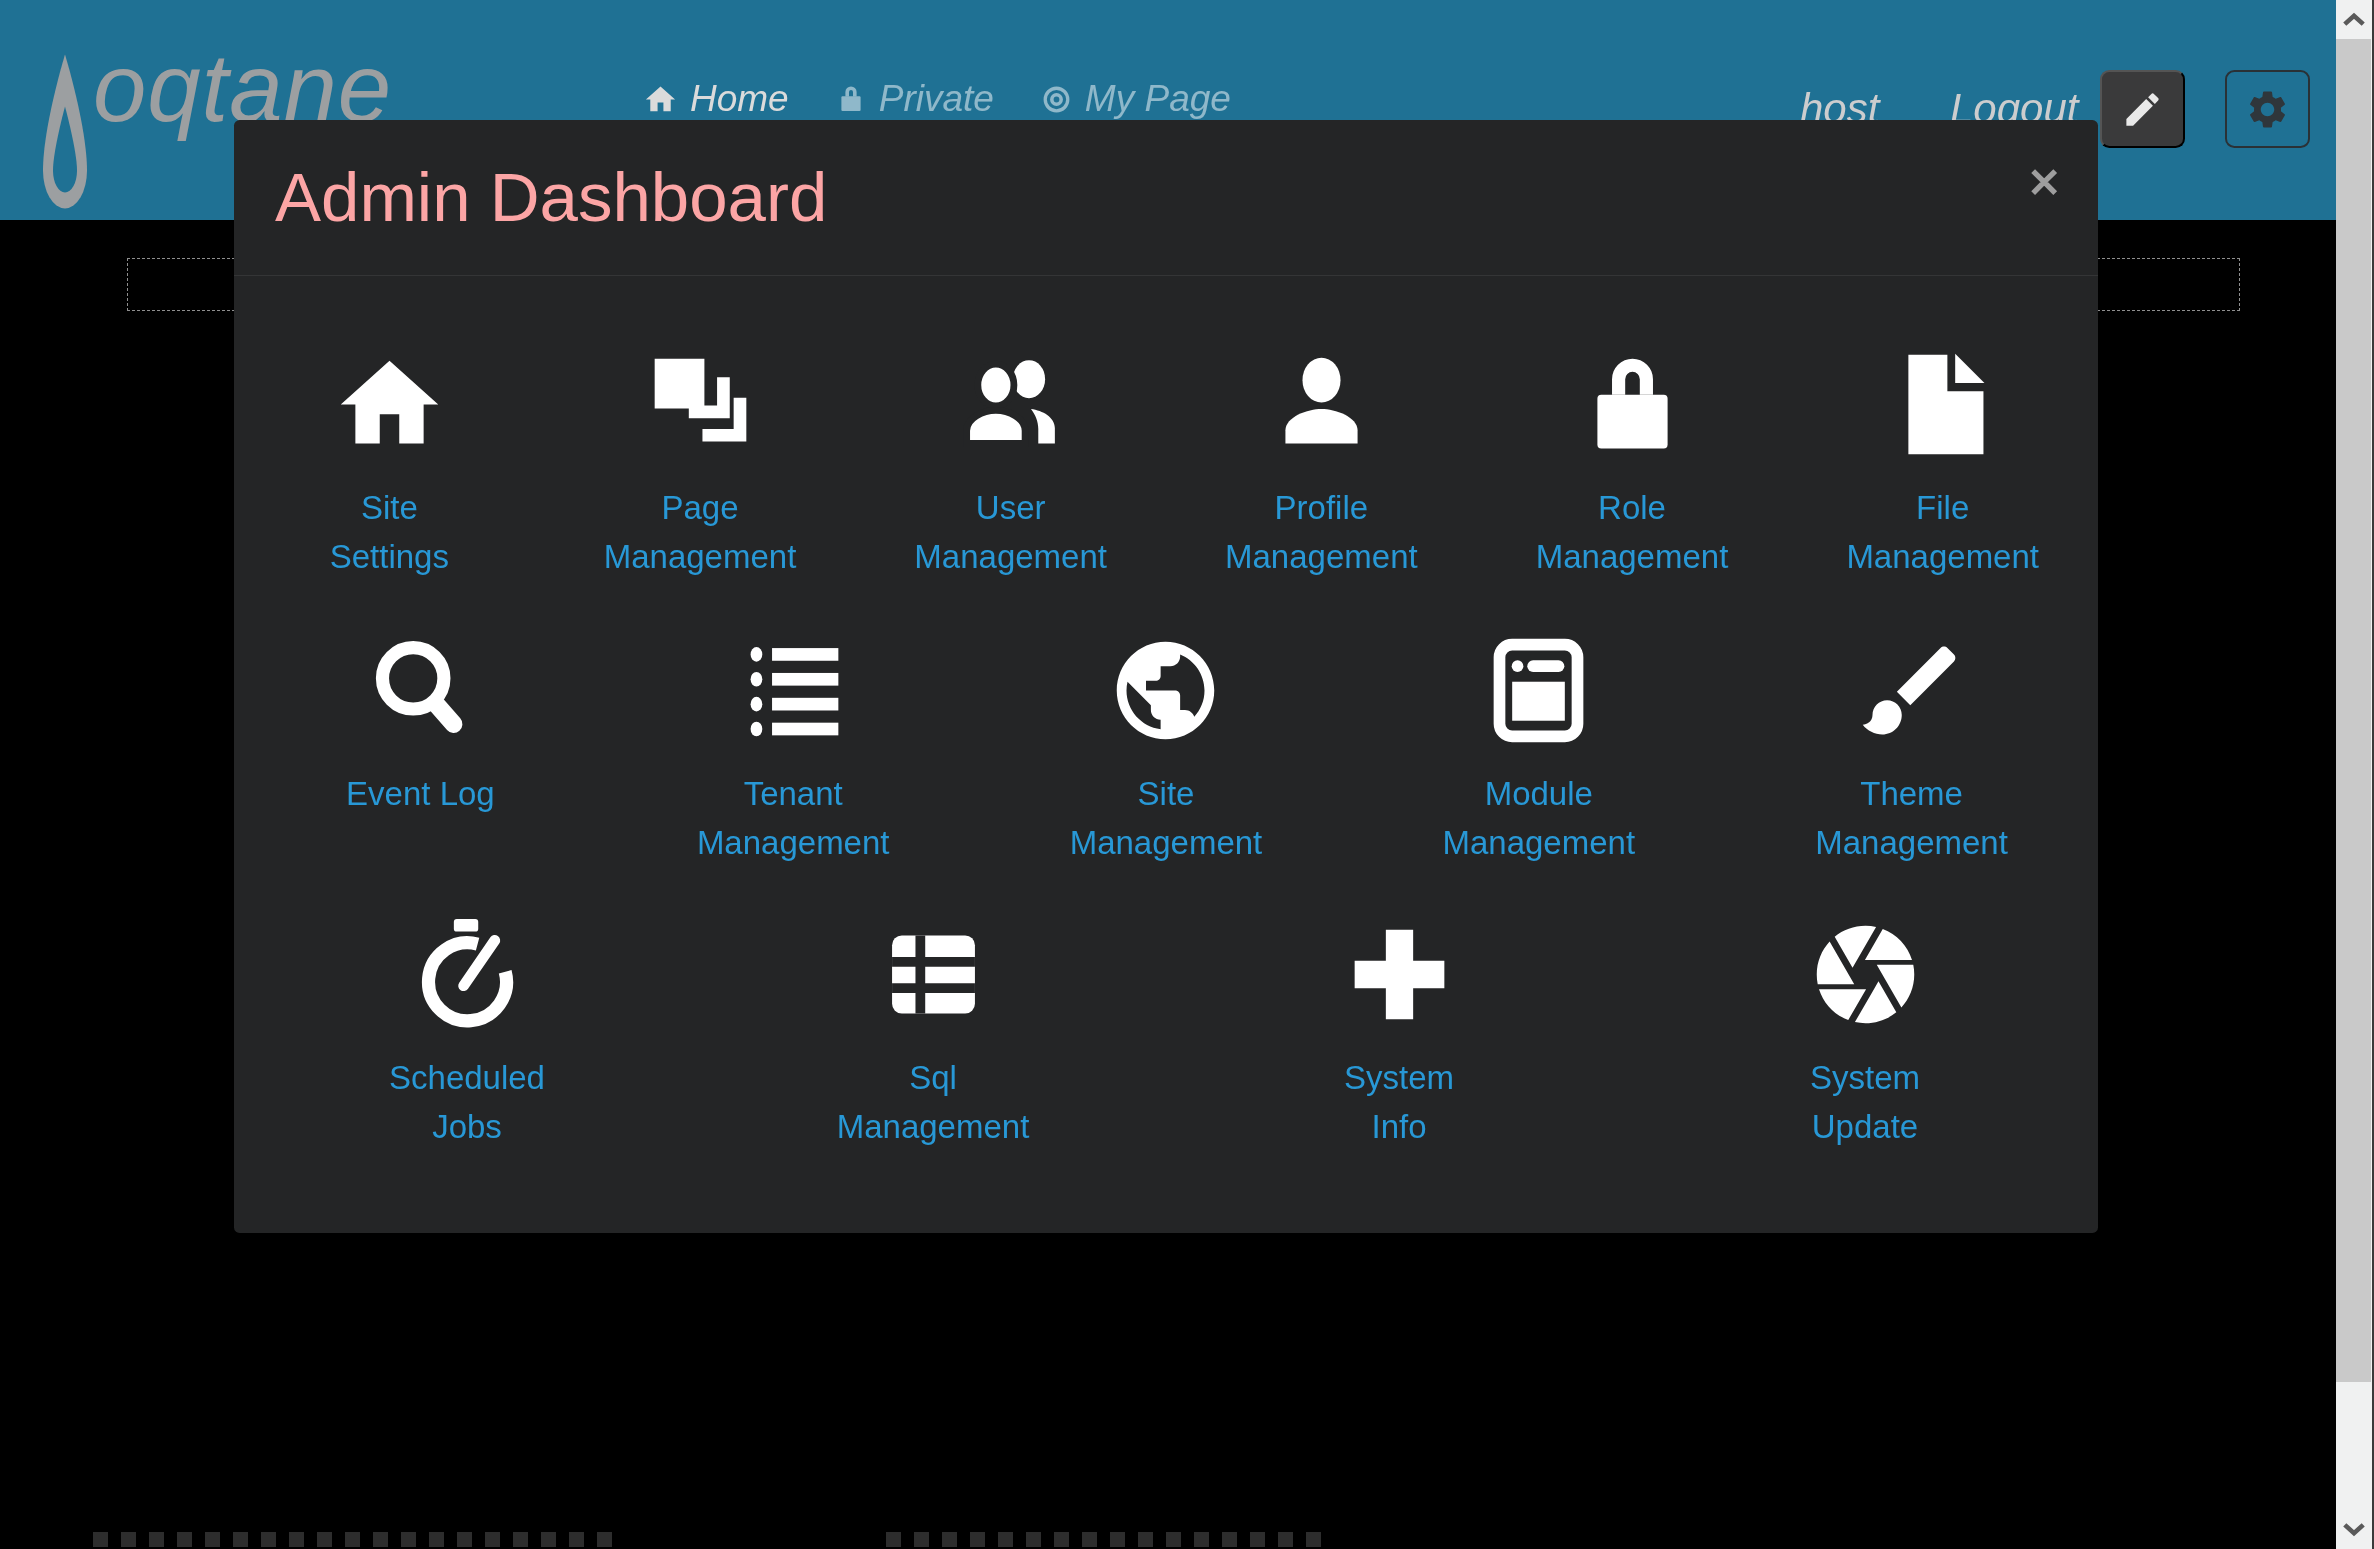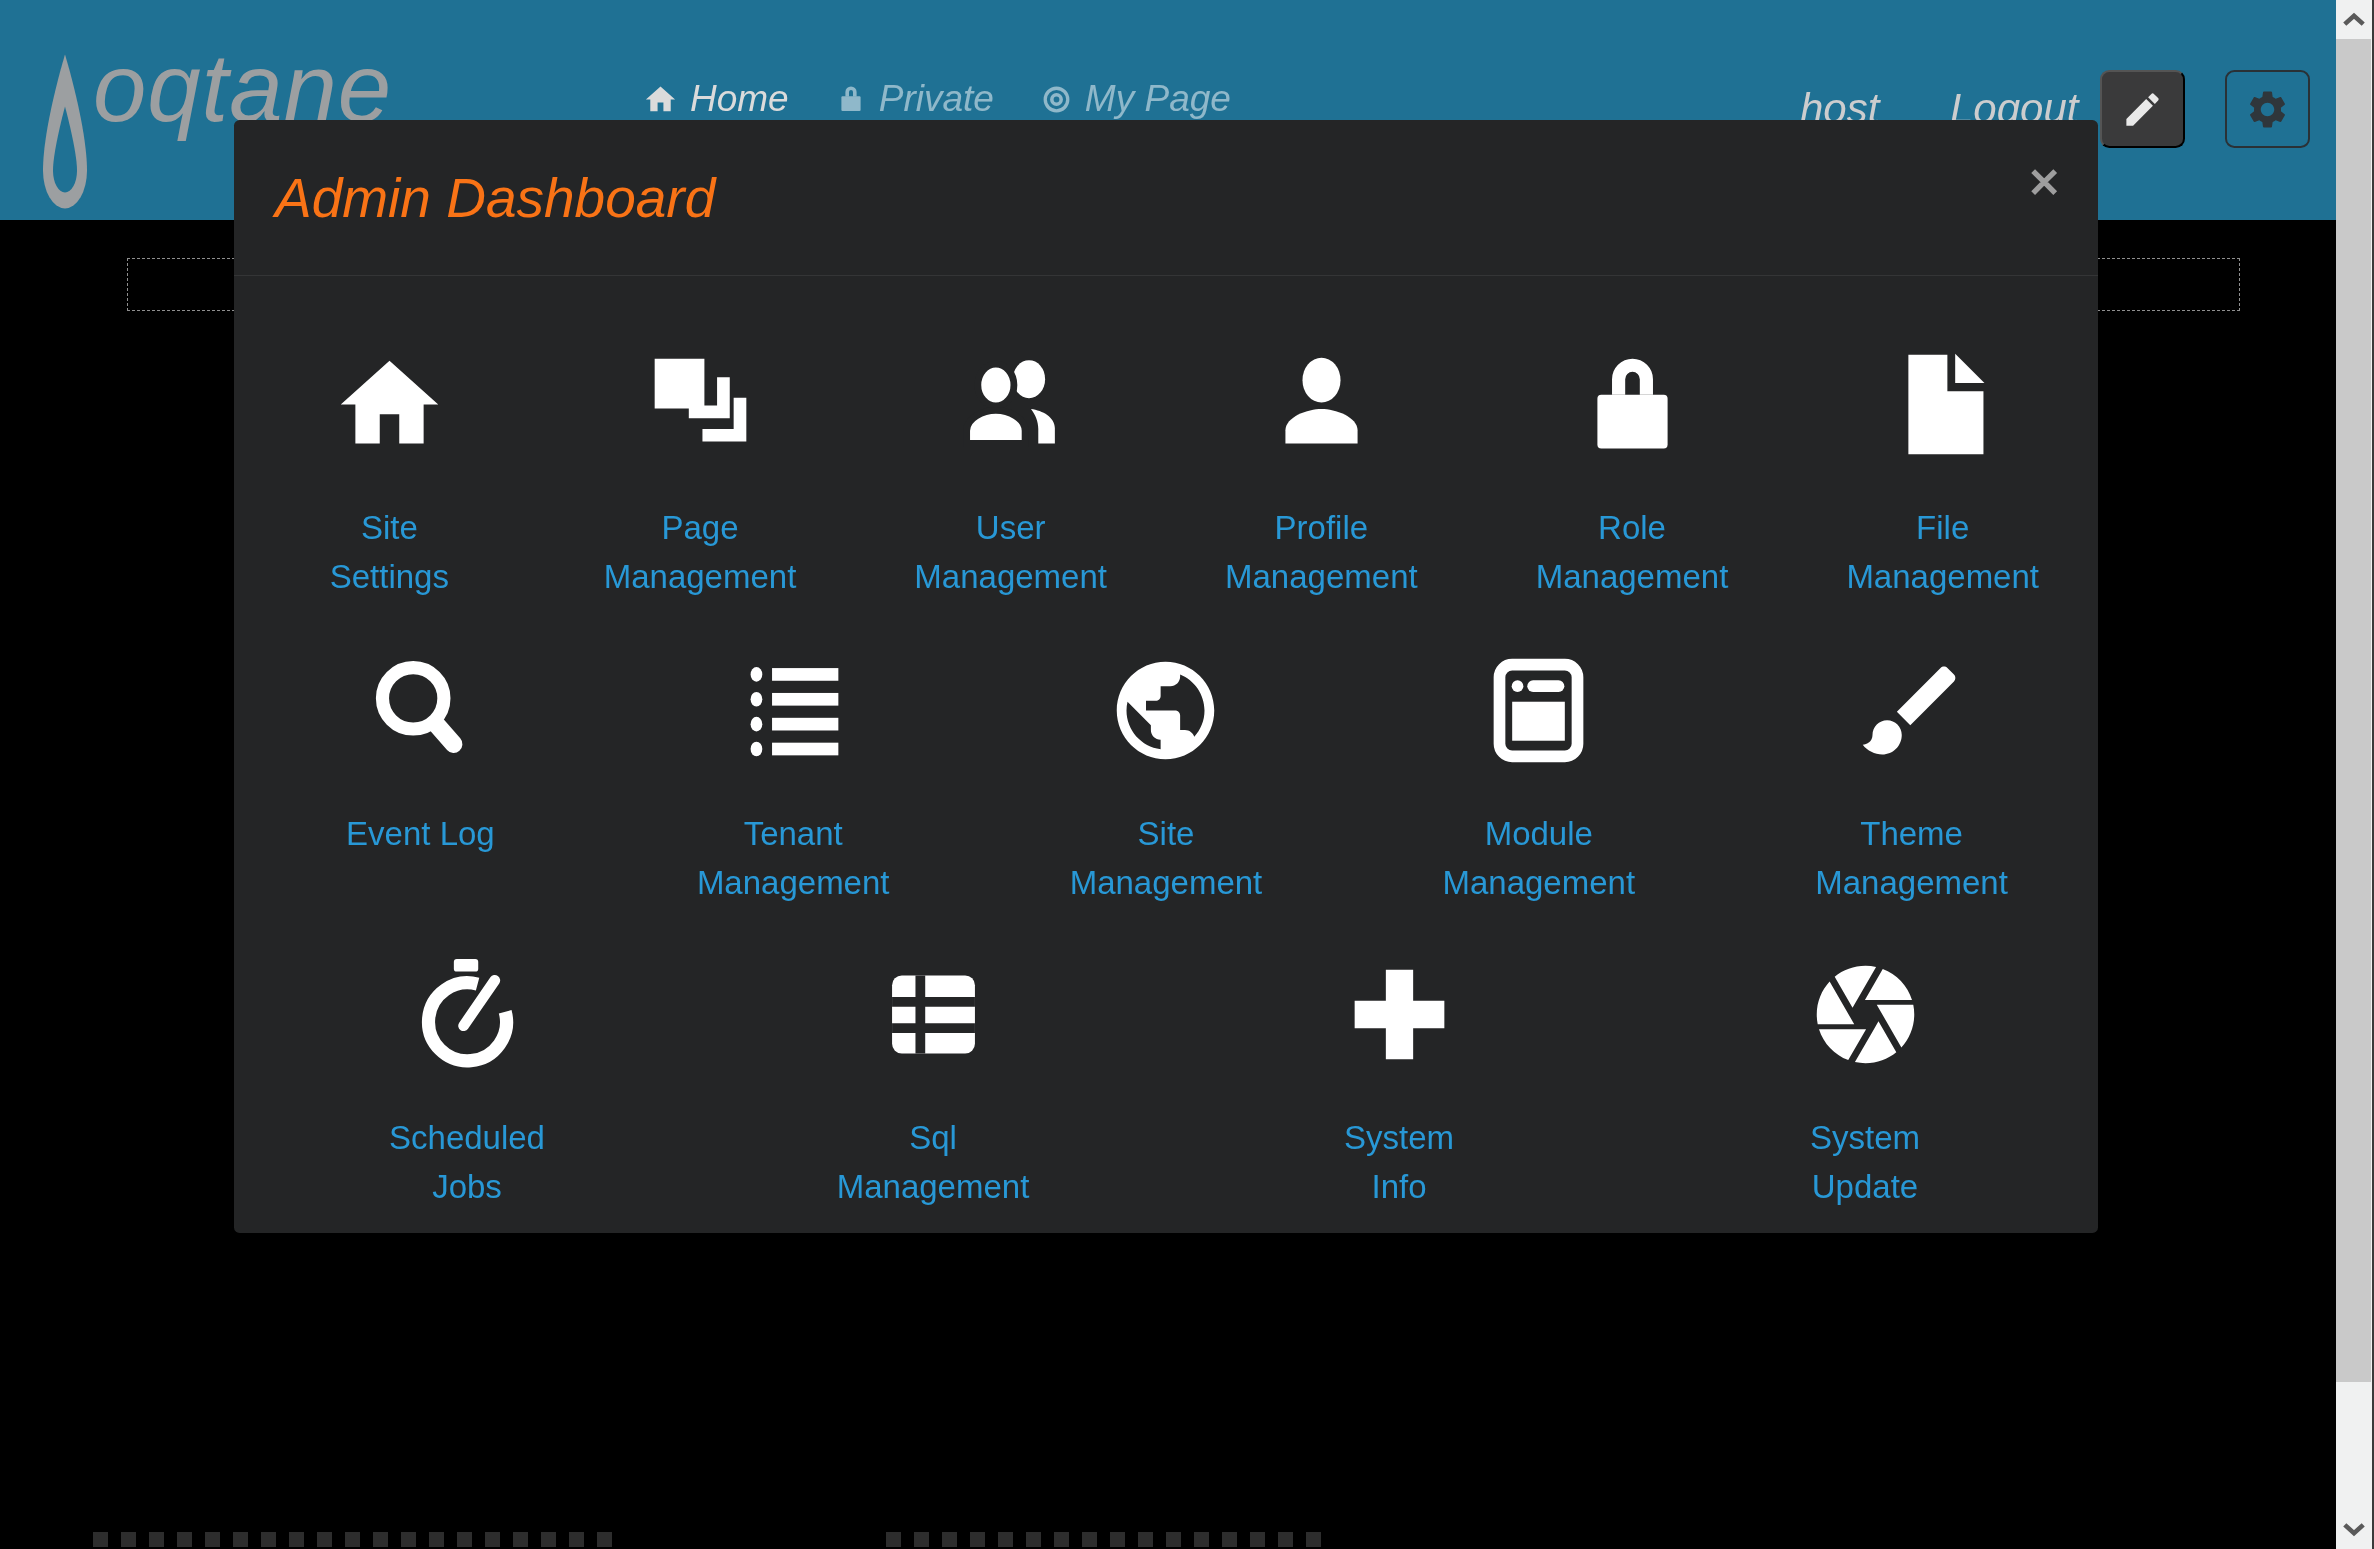--- a/index.html
+++ b/index.html
@@ -25,30 +25,30 @@
   .settings-btn{left:2225px;background:transparent;border:2.8px solid #2A3136;}
   
   .drop-zone{position:absolute;left:127px;top:258px;width:2113px;height:53px;border:1.9px dashed #8F8F8F;box-sizing:border-box;z-index:2;}
   .cutoff{position:absolute;top:1532px;height:15px;overflow:hidden;z-index:2;
     background:repeating-linear-gradient(90deg,#2d2d2d 0 15px,transparent 15px 28px);}
   .cutoff.frag1{left:93px;width:519px;}
   .cutoff.frag2{left:886px;width:445px;}
   
   .modal{position:absolute;left:234px;top:120px;width:1864px;height:1113px;background:#242526;border-radius:5.6px;z-index:10;}
   .modal-header{position:relative;height:156px;border-bottom:0.9px solid #343536;display:flex;align-items:center;padding:0 41px;box-sizing:border-box;}
-  .modal-title{font-size:55px;color:#f97316;font-weight:400;font-style:italic;}
+  .modal-title{font-size:69px;color:#fca5a5;font-weight:400;}
   .modal-close{position:absolute;right:33px;top:39px;font-size:41px;font-weight:700;color:#9E9E9E;background:none;border:none;cursor:pointer;line-height:1;padding:3.7px;}
   .modal-body{padding:0;}
   .tile-row{display:flex;width:100%;}
   .tile-row.r1{margin-top:70px;}
   .tile-row.r2{margin-top:51px;}
   .tile-row.r3{margin-top:49px;}
   .tile{flex:1;display:flex;flex-direction:column;align-items:center;text-decoration:none;cursor:pointer;}
   .tile-icon{width:117px;height:117px;display:block;}
-  .tile-label{margin-top:40px;font-size:33px;line-height:49px;color:#2898D6;text-align:center;white-space:pre-line;}
+  .tile-label{margin-top:20px;font-size:33px;line-height:49px;color:#2898D6;text-align:center;white-space:pre-line;}
   
   .scrollbar{position:absolute;left:2336px;top:0;width:39px;height:1549px;background:#F0F1F1;z-index:30;border-right:3.7px solid #3A3A3A;box-sizing:border-box;}
   .sb-arrow{position:absolute;left:0;width:35px;height:39px;display:flex;align-items:center;justify-content:center;cursor:pointer;}
   .sb-arrow.up{top:0;}
   .sb-arrow.down{bottom:0;}
   .sb-thumb{position:absolute;left:0;top:39px;width:35px;height:1343px;background:#C9C9C9;cursor:pointer;}
   .hidden-defs{position:absolute;width:0;height:0;overflow:hidden;}
 </style>
 </head>
 <body>

